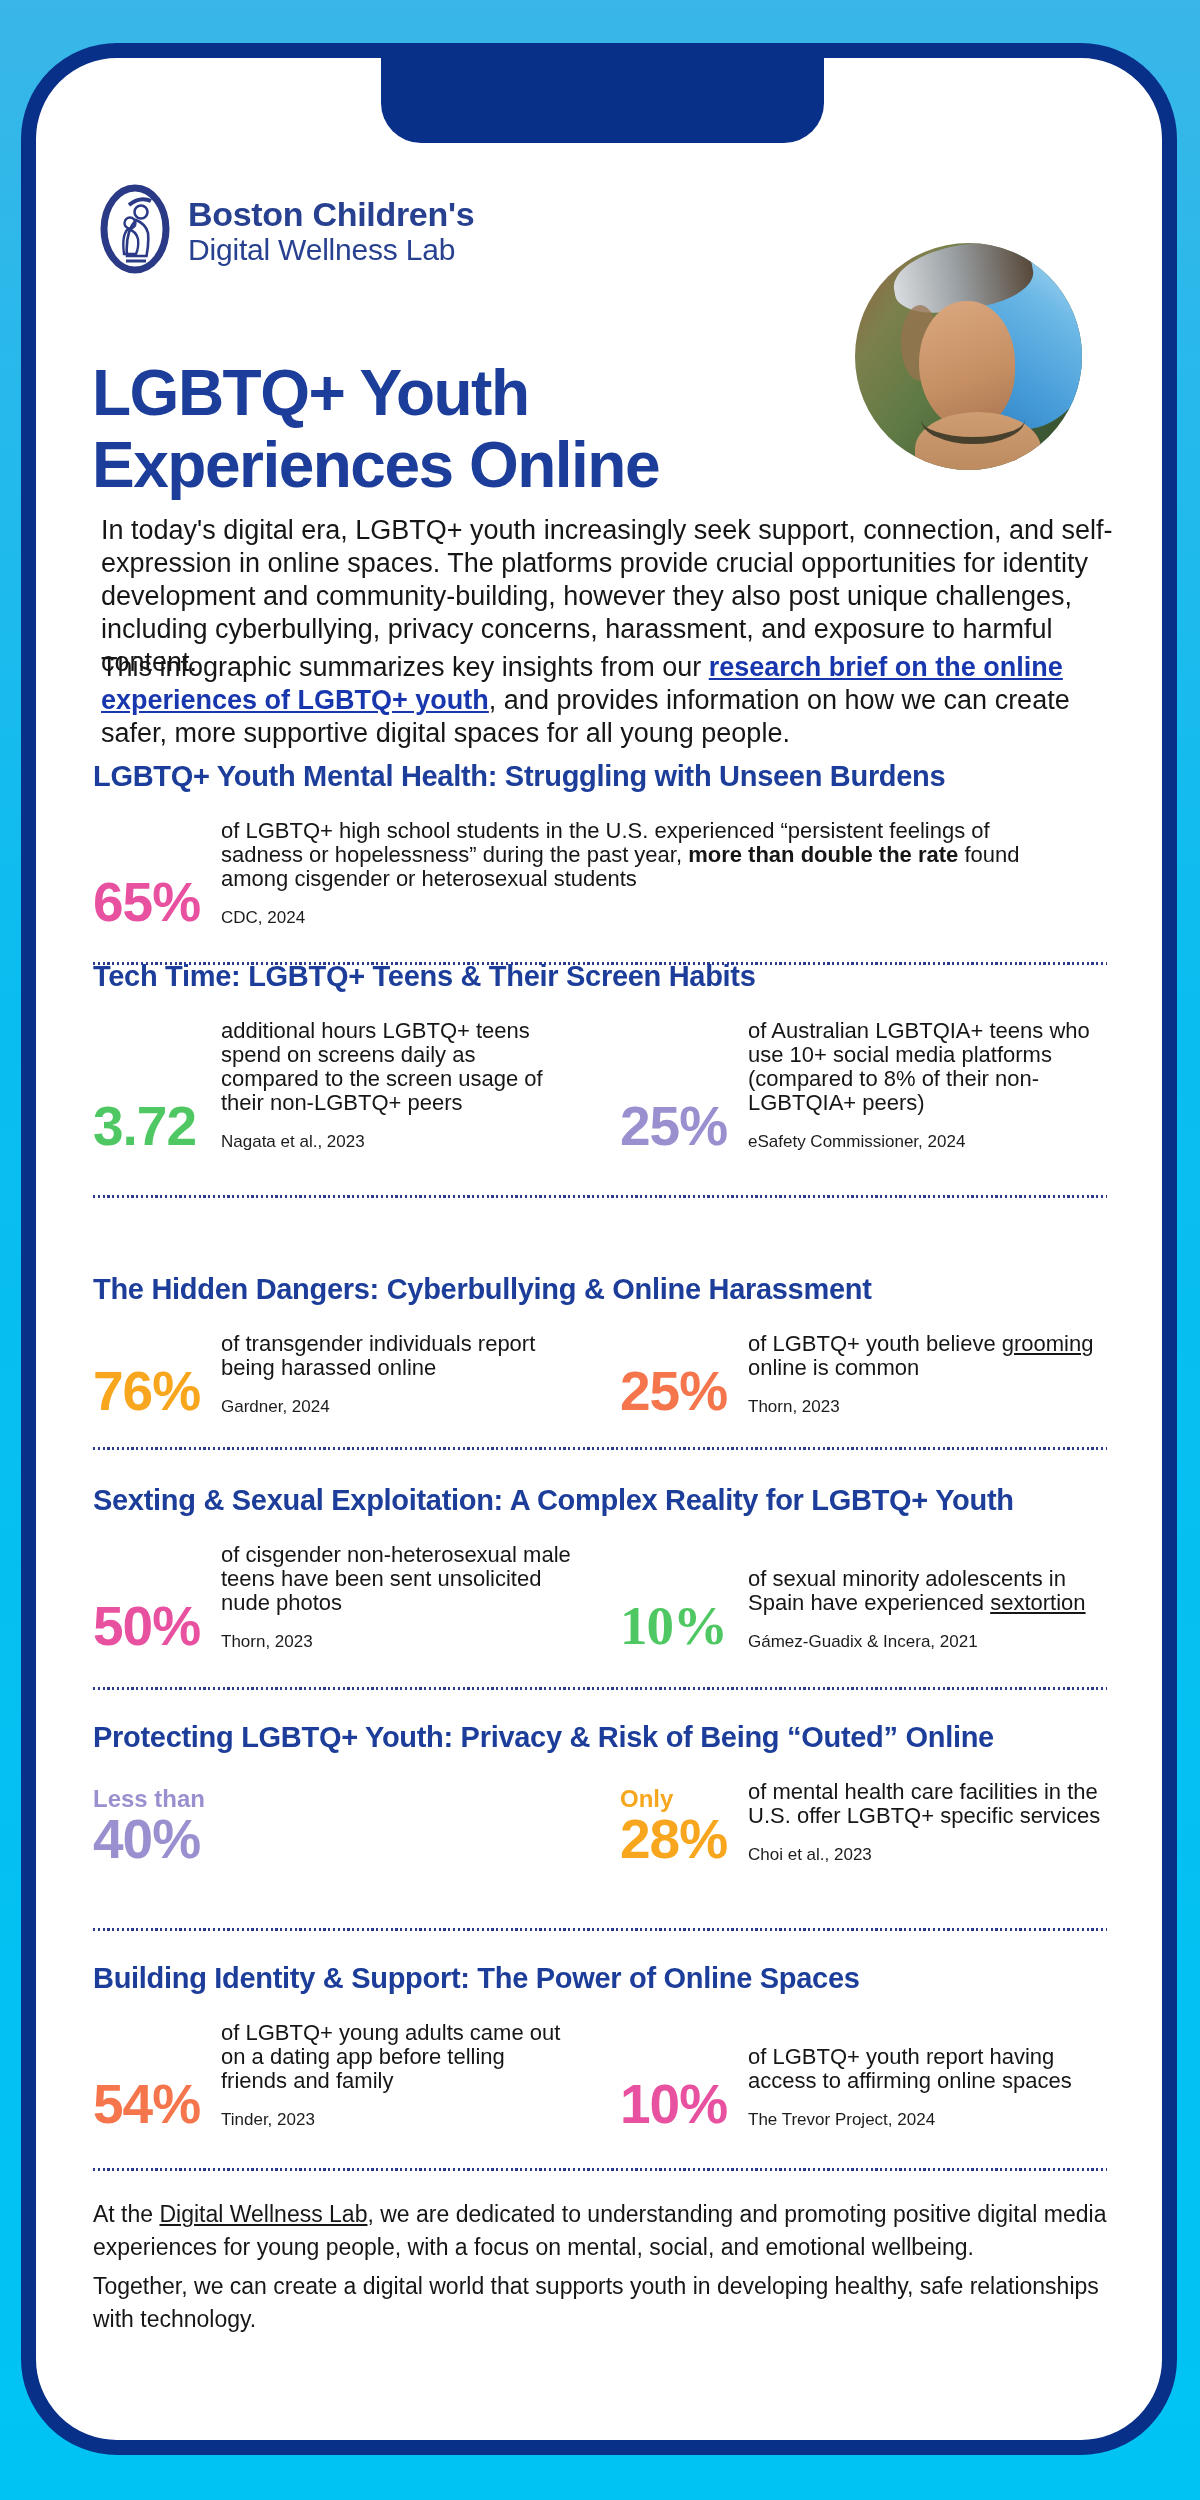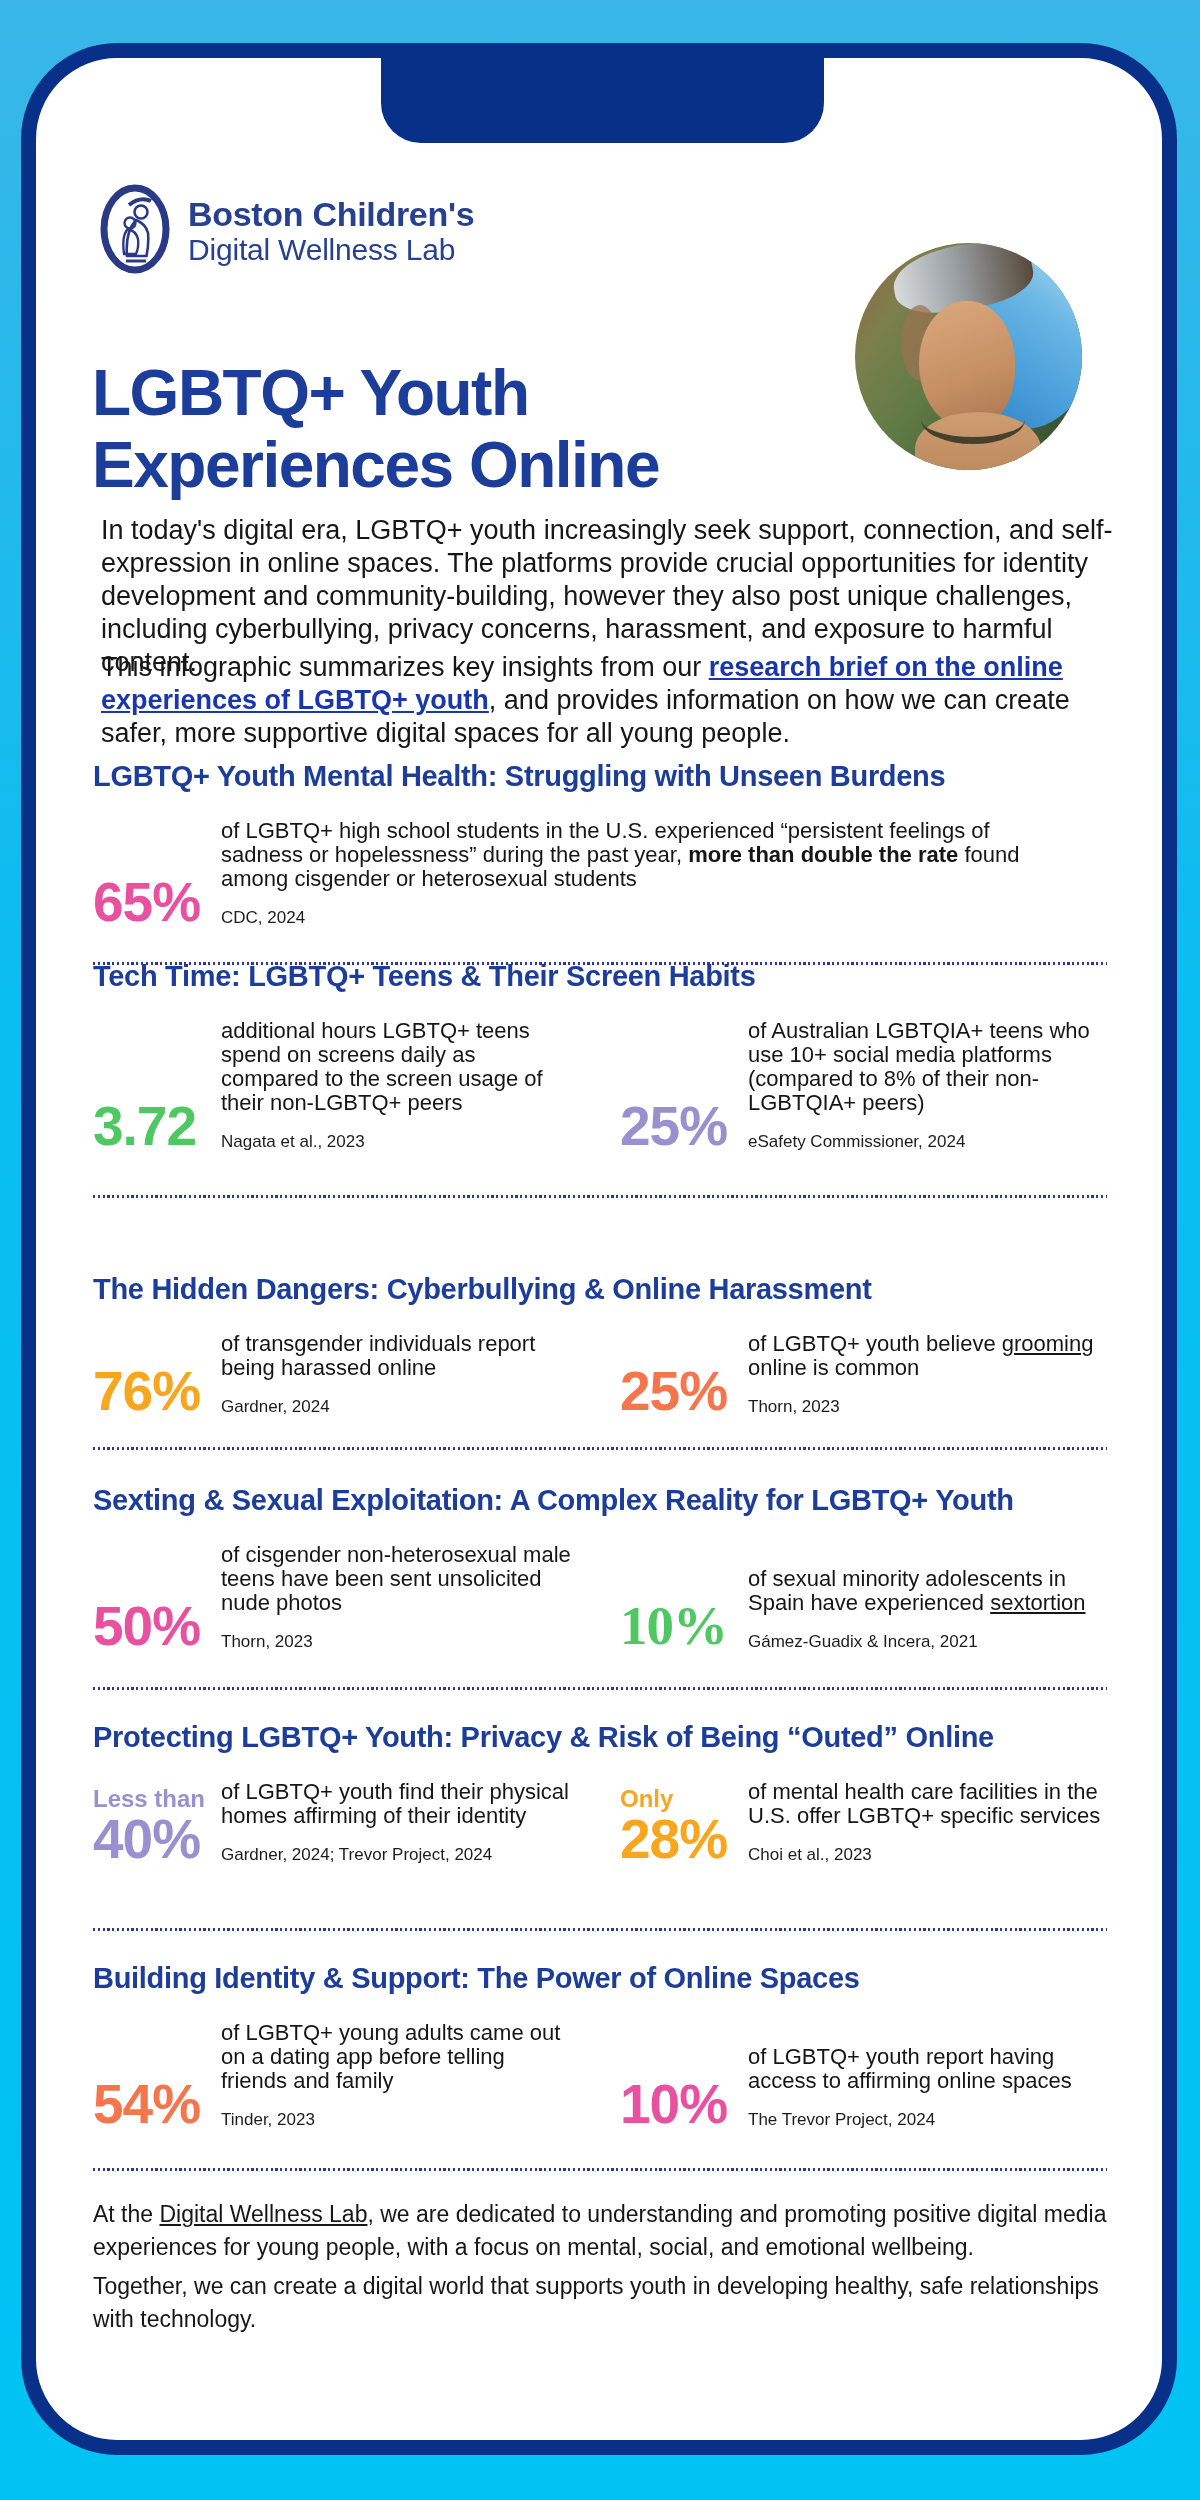--- a/index.html
+++ b/index.html
@@ -204,24 +204,20 @@
         </div>
       </section>
       <section class="stat-section">
         <h2 class="section-heading">Protecting LGBTQ+ Youth: Privacy &amp; Risk of Being “Outed” Online</h2>
         <div class="stats-row">
           <div class="stat left">
             <div class="stat-figure">
               <div class="stat-prefix-label" style="color: rgb(155, 144, 207);">Less than</div>
               <div class="stat-value" style="color: rgb(155, 144, 207);">40%</div>
             </div>
-            <div class="stat-body">
-              <p class="stat-text"><span>of LGBTQ+ youth find their physical homes affirming of their identity</span></p>
-              <p class="stat-source">Gardner, 2024; Trevor Project, 2024</p>
-            </div>
           </div>
           <div class="stat right">
             <div class="stat-figure">
               <div class="stat-prefix-label" style="color: rgb(248, 166, 30);">Only</div>
               <div class="stat-value" style="color: rgb(248, 166, 30);">28%</div>
             </div>
             <div class="stat-body">
               <p class="stat-text"><span>of mental health care facilities in the U.S. offer LGBTQ+ specific services</span></p>
               <p class="stat-source">Choi et al., 2023</p>
             </div>

